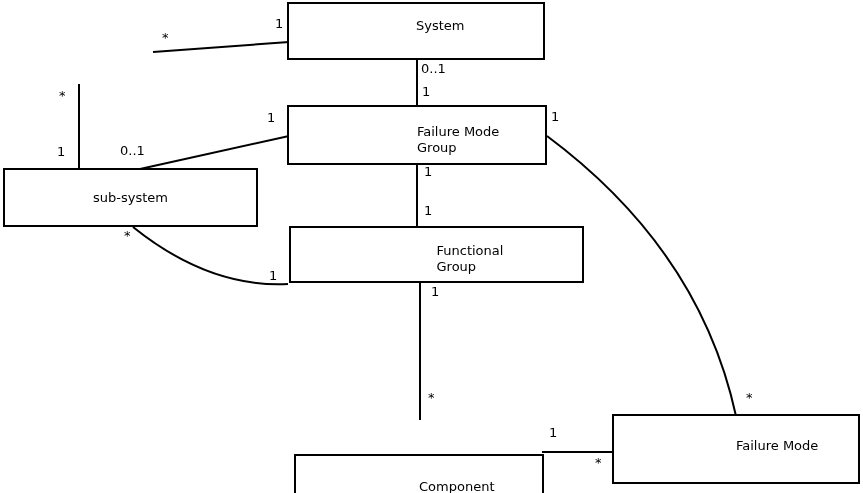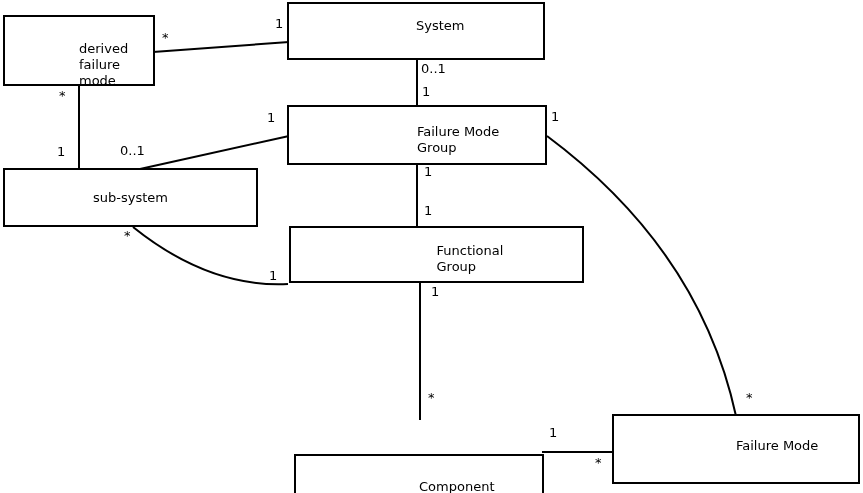--- a/index.html
+++ b/index.html
@@ -74,25 +74,20 @@
     <line x1="79" y1="84" x2="79" y2="170"></line>
     <line x1="417" y1="58" x2="417" y2="108"></line>
     <line x1="140" y1="169" x2="289" y2="136"></line>
     <path d="M 133 227 Q 209 288 288 284"></path>
     <line x1="417" y1="162" x2="417" y2="228"></line>
     <line x1="420" y1="281" x2="420" y2="420"></line>
     <line x1="542" y1="452" x2="614" y2="452"></line>
     <path d="M 547 136 Q 700 250 736 416"></path>
   </svg>
 
-  <div class="box" style="left:3px; top:15px; width:152px; height:71px;">
-    <span class="label nudge-p14">derived
-failure
-mode</span>
-  </div>
 
   <div class="box" style="left:287px; top:2px; width:258px; height:58px;">
     <span class="label nudge-m5">System</span>
   </div>
 
   <div class="box" style="left:287px; top:105px; width:260px; height:60px;">
     <span class="label nudge-p5">Failure Mode
 Group</span>
   </div>
 

